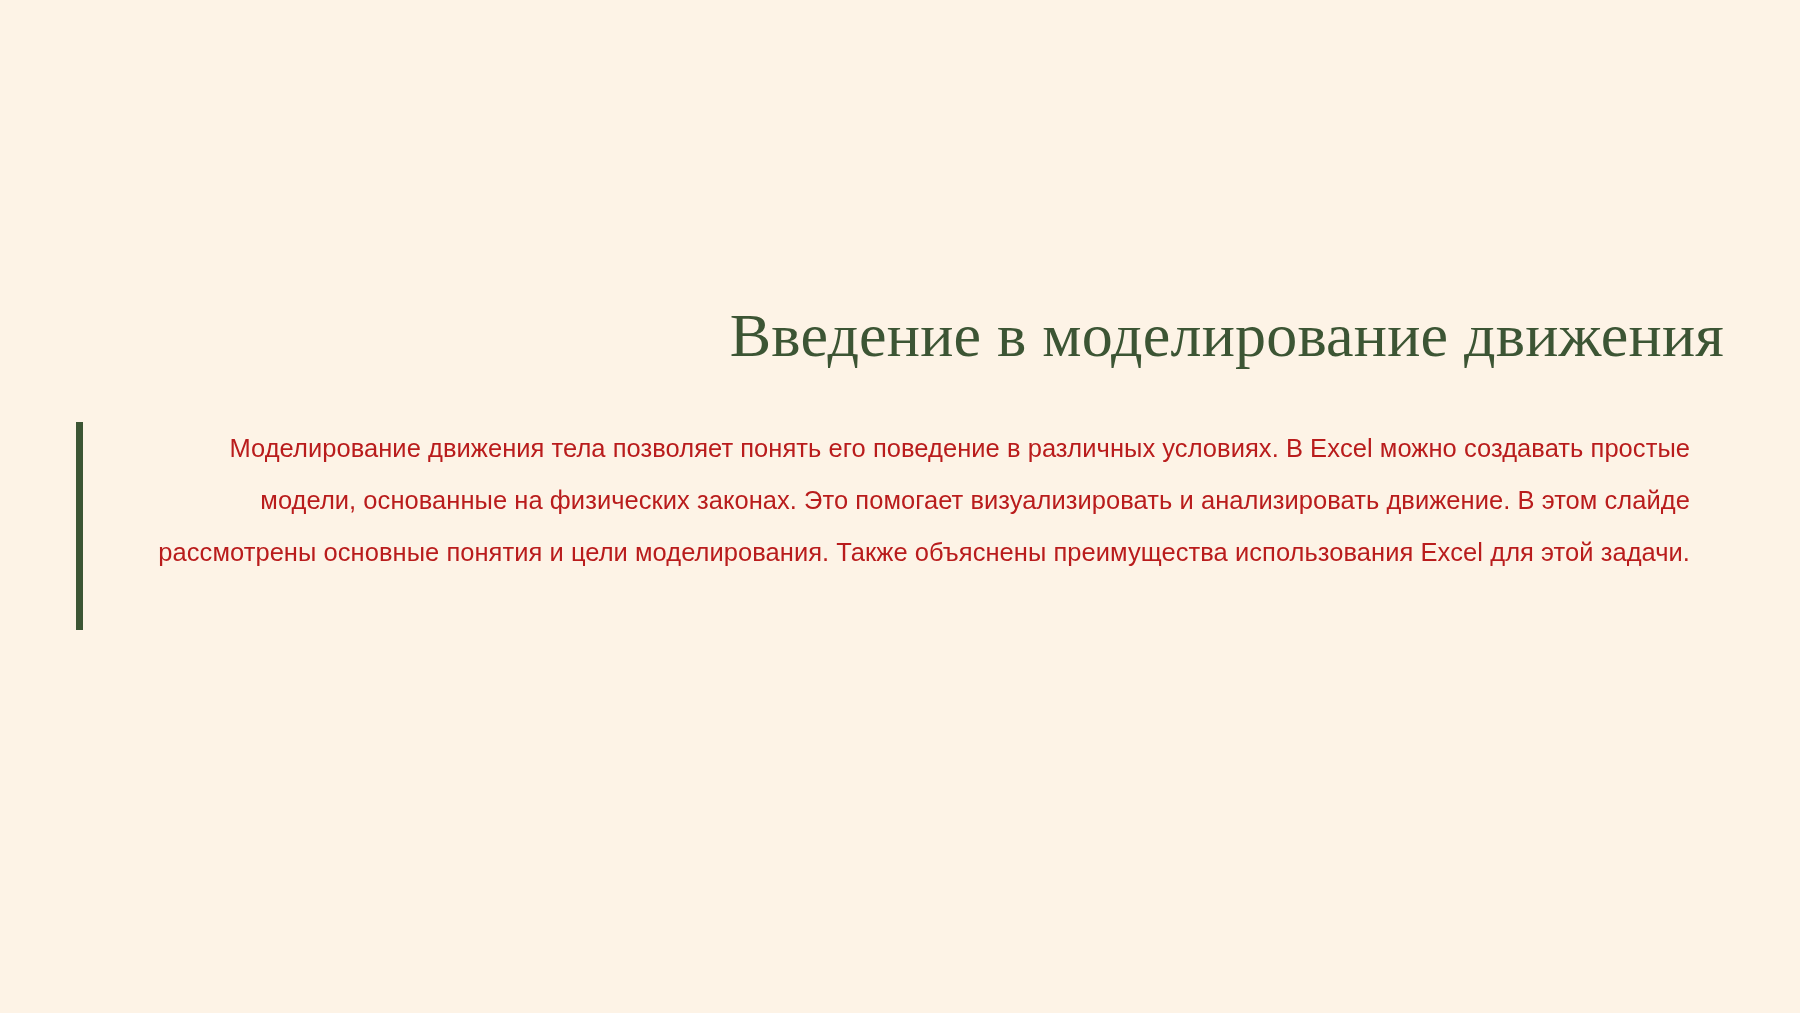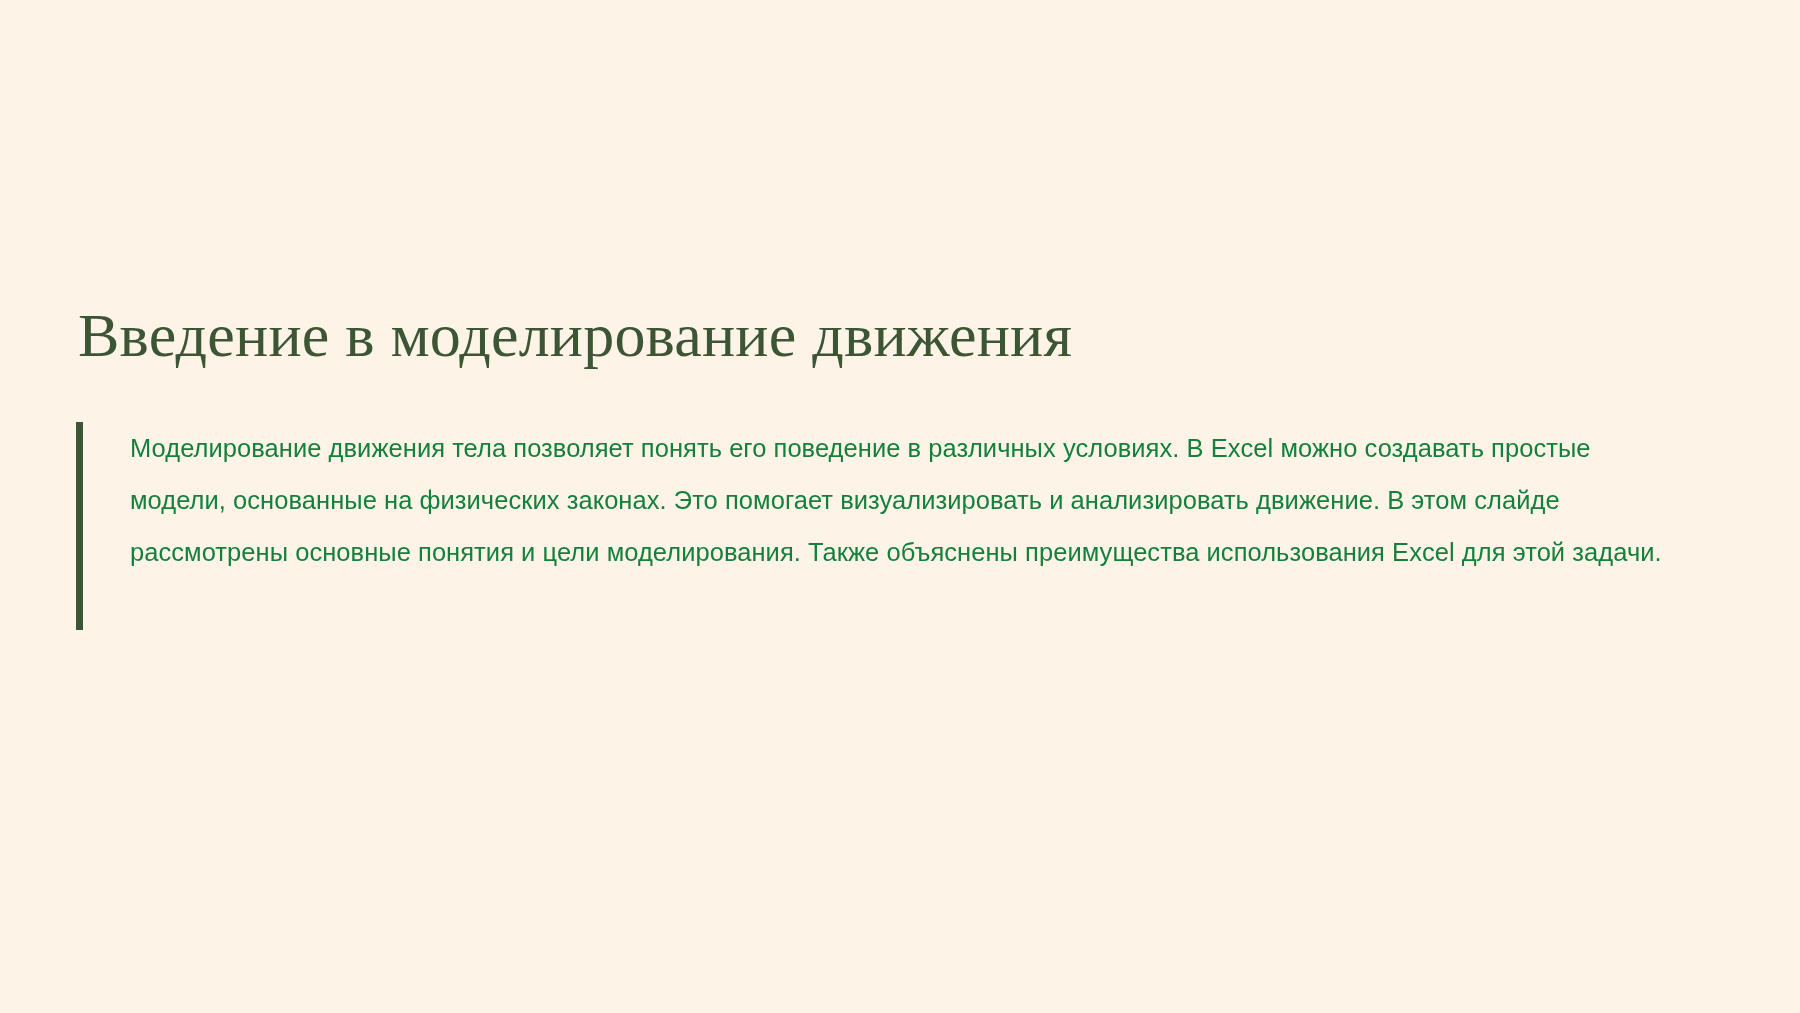--- a/index.html
+++ b/index.html
@@ -16,20 +16,21 @@
     font-family: "Liberation Sans", sans-serif;
     -webkit-font-smoothing: antialiased;
   }
 
   .slide {
     position: relative;
     box-sizing: border-box;
     width: 1800px;
     height: 916px;
     background: #fdf3e6;
+    text-align: right;
   }
 
   .slide-body {
     position: absolute;
     left: 76px;
     top: 300px;
     width: 1648px;
   }
 
   .slide-title {
@@ -54,21 +55,21 @@
     position: absolute;
     left: 0;
     top: 0;
     width: 7px;
     height: 208px;
     background: #3c5534;
   }
 
   .body-text {
     margin: 0;
-    color: #15803d;
+    color: #b91c1c;
     font-family: "Liberation Sans", sans-serif;
     font-size: 25.5px;
     font-weight: 400;
     line-height: 52px;
     letter-spacing: 0.05px;
     max-width: 1560px;
   }
 </style>
 </head>
 <body>

